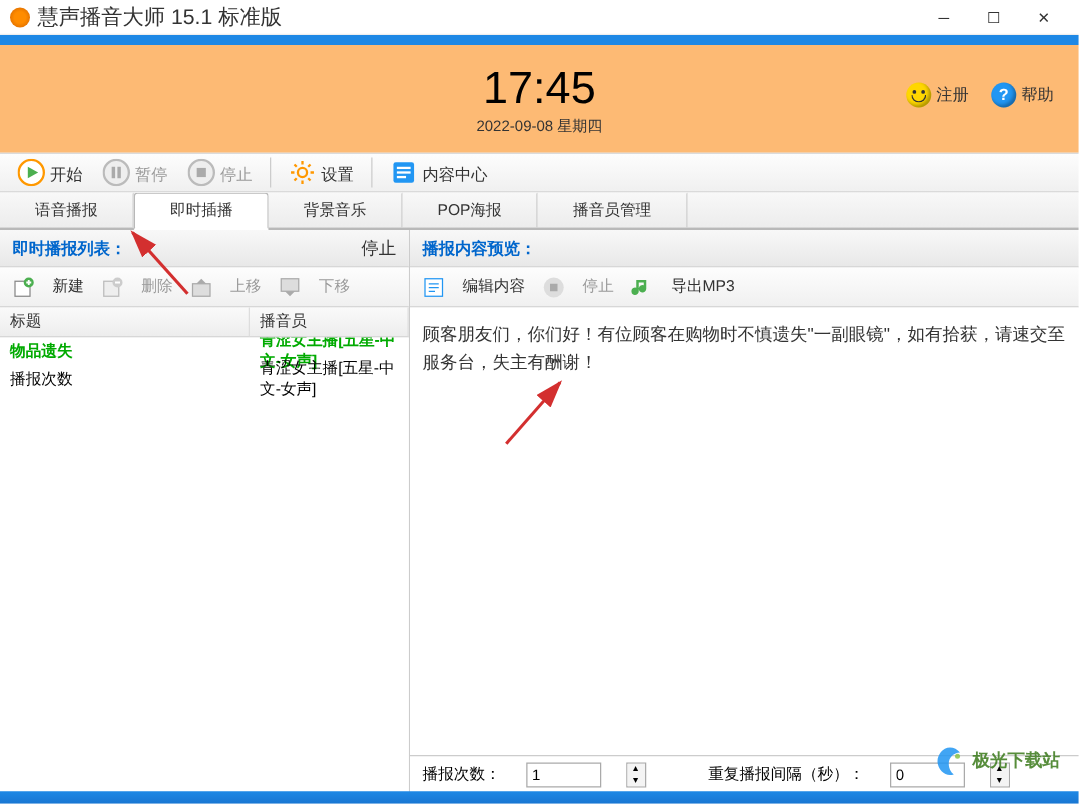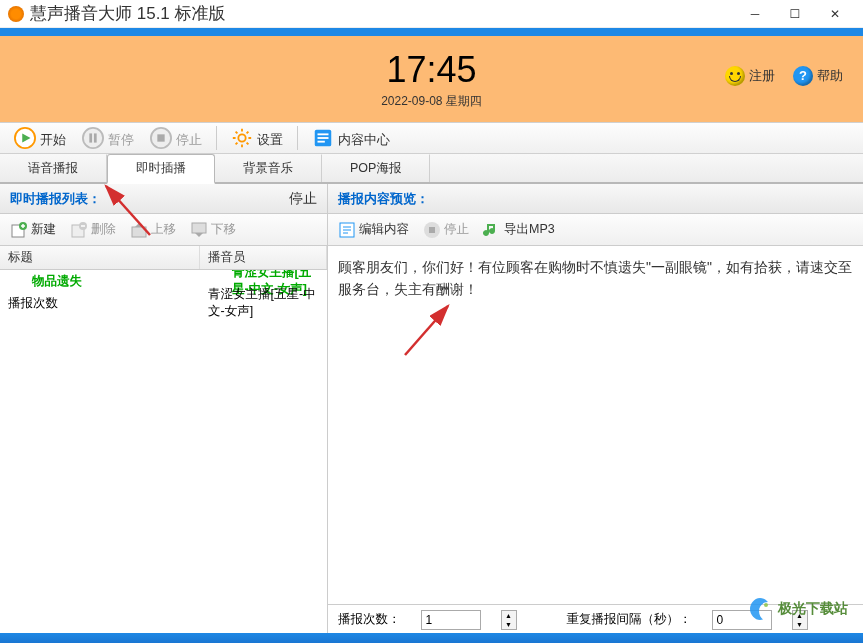--- a/index.html
+++ b/index.html
@@ -26,31 +26,31 @@
 .sep { width: 1px; height: 24px; background: #ccc; margin: 0 4px; }
 .tabs { display: flex; background: linear-gradient(#f8f8f8, #ececec); border-bottom: 2px solid #b8b8b8; }
 .tab { padding: 5px 28px; font-size: 12.5px; color: #333; border-right: 1px solid #cfcfcf; border-top: 1px solid transparent; }
 .tab.active { background: #fff; border: 1px solid #b8b8b8; border-bottom: 2px solid #fff; margin-bottom: -2px; border-top-left-radius: 3px; border-top-right-radius: 3px; }
 .main { display: flex; height: 450px; }
 .leftpanel { width: 328px; border-right: 1px solid #ccc; display: flex; flex-direction: column; }
 .rightpanel { flex: 1; display: flex; flex-direction: column; }
 .panelhdr { height: 30px; background: linear-gradient(#f8f8f8, #e8e8e8); border-bottom: 1px solid #ccc; display: flex; align-items: center; padding: 0 10px; font-size: 13px; color: #0066cc; font-weight: bold; }
 .panelhdr .right { margin-left: auto; color: #333; font-size: 14px; font-weight: normal; }
 .toolbar2 { height: 32px; background: linear-gradient(#fdfdfd, #f0f0f0); border-bottom: 1px solid #ccc; display: flex; align-items: center; padding: 0 6px; gap: 6px; }
-.tbtn { display: flex; align-items: center; gap: 3px; font-size: 12.5px; color: #333; padding: 2px 4px; }
+.tbtn { display: flex; align-items: center; gap: 14px; font-size: 12.5px; color: #333; padding: 2px 4px; }
 .tbtn.disabled { color: #999; }
 .ticon { width: 18px; height: 18px; }
 .tablehdr { display: flex; height: 24px; background: linear-gradient(#fafafa, #ededed); border-bottom: 1px solid #ccc; }
 .tablehdr > div { padding: 3px 8px; font-size: 12.5px; color: #333; border-right: 1px solid #ddd; }
 .col1 { width: 200px; }
 .col2 { flex: 1; }
 .tablebody { flex: 1; overflow: auto; background: #fff; }
 .row { display: flex; height: 22px; align-items: center; }
 .row > div { padding: 2px 8px; font-size: 12.5px; }
-.row.selected { color: #00aa00; font-weight: bold; padding-left: 24px; }
+.row.selected { color: #00aa00; font-weight: bold; }
 .preview { flex: 1; padding: 10px; font-size: 14px; line-height: 1.6; color: #333; background: #fff; }
 .footer2 { height: 30px; border-top: 1px solid #ccc; display: flex; align-items: center; padding: 0 10px; gap: 20px; font-size: 12.5px; }
 .footer2 input { width: 60px; height: 20px; font-size: 12px; padding: 0 4px; border: 1px solid #aaa; }
 .bottombar { position: absolute; bottom: 0; left: 0; right: 0; height: 10px; background: linear-gradient(#1e88e5, #1976d2); }
 .arrow1 { position: absolute; top: 180px; left: 100px; z-index: 100; pointer-events: none; }
 .arrow2 { position: absolute; top: 300px; left: 400px; z-index: 100; pointer-events: none; }
 .watermark { position: absolute; bottom: 20px; right: 15px; display: flex; align-items: center; gap: 4px; opacity: 0.85; }
 .wmlogo { width: 28px; height: 28px; }
 .wmtext { font-size: 14px; color: #3a7a1a; font-weight: bold; }
 .spinbtns { display: inline-flex; flex-direction: column; width: 16px; height: 20px; border: 1px solid #aaa; }
@@ -126,20 +126,21 @@
       </svg>
     <span>内容中心</span>
   </div>
 </div>
 
 <div class="tabs">
   <div class="tab">语音播报</div>
   <div class="tab active">即时插播</div>
   <div class="tab">背景音乐</div>
   <div class="tab">POP海报</div>
+  <div class="tab">播音员管理</div>
 </div>
 
 <div class="main">
 
   <div class="leftpanel">
     <div class="panelhdr">
       <span>即时播报列表：</span>
       <span class="right">停止</span>
     </div>
     <div class="toolbar2">

